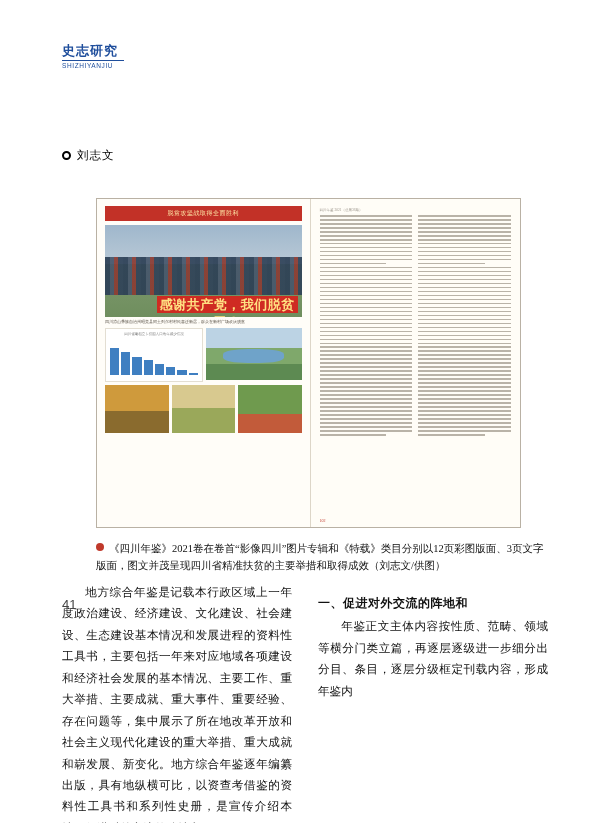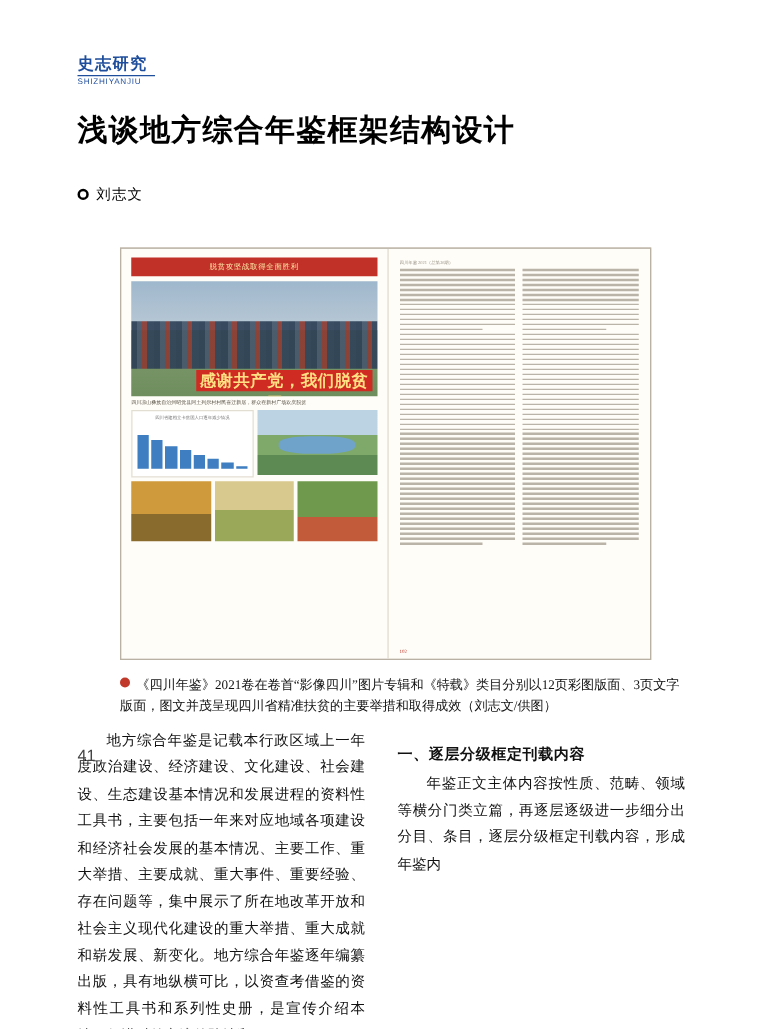--- a/index.html
+++ b/index.html
@@ -310,21 +310,20 @@
 <body>
 
 <div class="page">
 
   <div class="running-head">
     <div class="cn">史志研究</div>
     <div class="underline"></div>
     <div class="en">SHIZHIYANJIU</div>
   </div>
 
-  <div class="article-title">浅谈地方综合年鉴框架结构设计</div>
   <div class="byline">
     <span class="bullet"></span>
     <span class="name">刘志文</span>
   </div>
 
   <div class="figure">
 
     <div class="spread-left">
       <div class="sl-banner">脱贫攻坚战取得全面胜利</div>
       <div class="sl-photo-main">
@@ -487,19 +486,19 @@
 
   <div class="fig-caption">
     <span class="dot"></span><span>《四川年鉴》2021卷在卷首“影像四川”图片专辑和《特载》类目分别以12页彩图版面、3页文字版面，图文并茂呈现四川省精准扶贫的主要举措和取得成效（刘志文/供图）</span>
   </div>
 
   <div class="body-cols">
     <div class="col">
       <p>地方综合年鉴是记载本行政区域上一年度政治建设、经济建设、文化建设、社会建设、生态建设基本情况和发展进程的资料性工具书，主要包括一年来对应地域各项建设和经济社会发展的基本情况、主要工作、重大举措、主要成就、重大事件、重要经验、存在问题等，集中展示了所在地改革开放和社会主义现代化建设的重大举措、重大成就和崭发展、新变化。地方综合年鉴逐年编纂出版，具有地纵横可比，以资查考借鉴的资料性工具书和系列性史册，是宣传介绍本地、促进对外交流的阵地和</p>
     </div>
     <div class="col">
-      <h3>一、逐层分级框定刊载内容</h3>
+      <h3>一、促进对外交流的阵地和</h3>
       <p>年鉴正文主体内容按性质、范畴、领域等横分门类立篇，再逐层逐级进一步细分出分目、条目，逐层分级框定刊载内容，形成年鉴内</p>
     </div>
   </div>
 
   <div class="folio">41</div>
 </div>
 
 </body></html>

